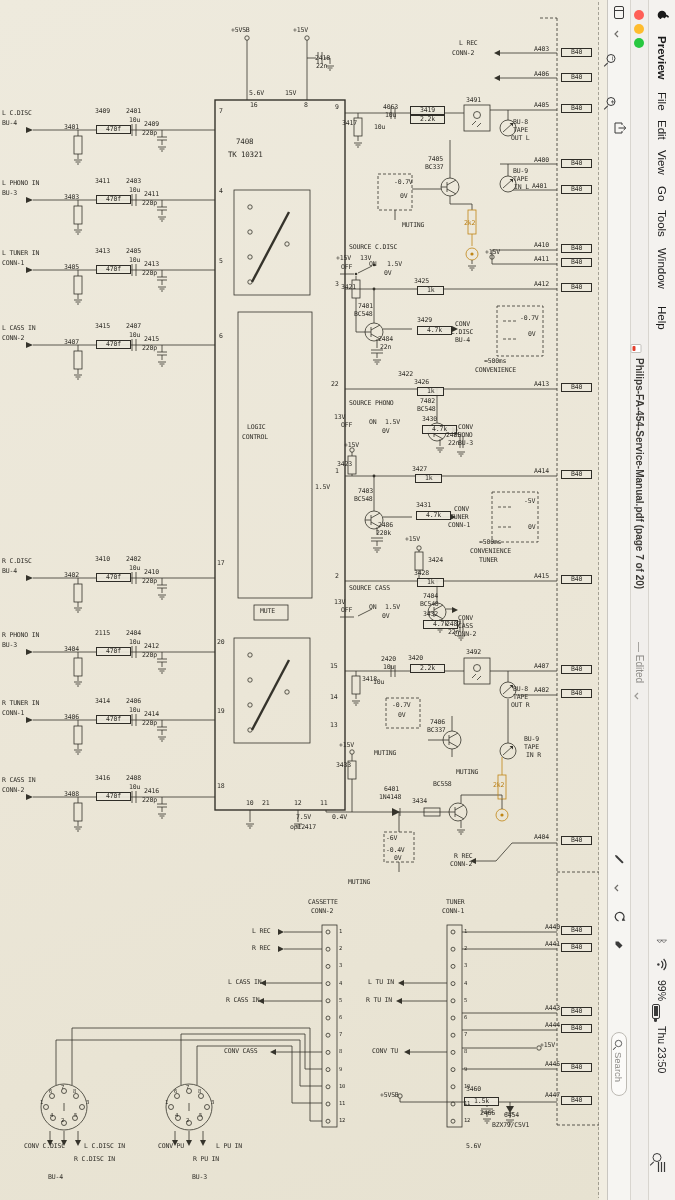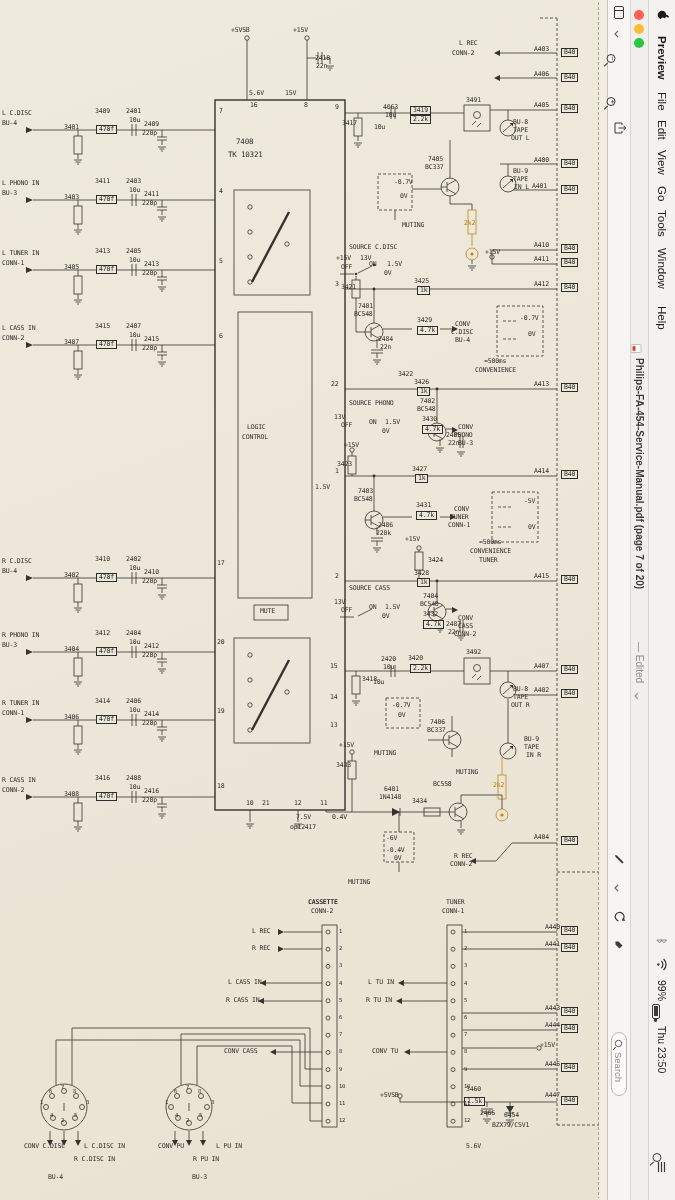--- a/index.html
+++ b/index.html
@@ -13,21 +13,21 @@
   #wires{position:absolute;left:0;top:0}
   #wires line,#wires rect,#wires circle,#wires path,#wires polyline{stroke:#35332b;stroke-width:.8;fill:none}
   #wires .f{fill:#35332b;stroke:none}
   #wires .dash{stroke-dasharray:3 2}
   #wires .th{stroke-width:2.4}
   #wires .thk{stroke-width:1.4}
   #wires .or{stroke:#c08514}
   #wires .orf{fill:#c08514;stroke:none}
   #labels span{position:absolute;font-family:"DejaVu Sans Mono",monospace;font-size:6.5px;
     line-height:1.05;color:#2f2d27;white-space:pre;letter-spacing:-.2px}
-  #labels span.b{border:1px solid #2f2d27;padding:0 2px;background:rgba(236,232,219,.92)}
+  #labels span.b{border:1px solid #2f2d27;padding:0 9px;background:rgba(236,232,219,.92)}
   #labels span.o{color:#b97d12}
   #labels span.s{font-size:5.5px}
   #labels span.L{font-size:7.5px}
 
   
   .bar{position:absolute;top:0;left:0;transform-origin:0 0}
   #toolbar-bar{width:1200px;height:23px;background:#f6f5f2;border-bottom:1px solid #c9c6c0;
     transform:translateX(630px) rotate(90deg)}
   #title-bar{width:1200px;height:18px;background:#f1efec;border-bottom:1px solid #d8d5cf;
     transform:translateX(648px) rotate(90deg)}
@@ -651,21 +651,21 @@
       <span style="left: 64px; top: 572px;">3402</span>
       <span style="left: 95px; top: 556px;">3410</span>
       <span class="b" style="left: 96px; top: 573px;">470f</span>
       <span style="left: 126px; top: 556px;">2402</span>
       <span style="left: 129px; top: 565px;">10u</span>
       <span style="left: 144px; top: 569px;">2410</span>
       <span style="left: 142px; top: 578px;">220p</span>
       <span style="left: 2px; top: 632px;">R PHONO IN</span>
       <span style="left: 2px; top: 642px;">BU-3</span>
       <span style="left: 64px; top: 646px;">3404</span>
-      <span style="left: 95px; top: 630px;">3412</span>
+      <span style="left: 95px; top: 630px;">2115</span>
       <span class="b" style="left: 96px; top: 647px;">470f</span>
       <span style="left: 126px; top: 630px;">2404</span>
       <span style="left: 129px; top: 639px;">10u</span>
       <span style="left: 144px; top: 643px;">2412</span>
       <span style="left: 142px; top: 652px;">220p</span>
       <span style="left: 2px; top: 700px;">R TUNER IN</span>
       <span style="left: 2px; top: 710px;">CONN-1</span>
       <span style="left: 64px; top: 714px;">3406</span>
       <span style="left: 95px; top: 698px;">3414</span>
       <span class="b" style="left: 96px; top: 715px;">470f</span>
@@ -675,21 +675,21 @@
       <span style="left: 142px; top: 720px;">220p</span>
       <span style="left: 2px; top: 777px;">R CASS IN</span>
       <span style="left: 2px; top: 787px;">CONN-2</span>
       <span style="left: 64px; top: 791px;">3408</span>
       <span style="left: 95px; top: 775px;">3416</span>
       <span class="b" style="left: 96px; top: 792px;">470f</span>
       <span style="left: 126px; top: 775px;">2408</span>
       <span style="left: 129px; top: 784px;">10u</span>
       <span style="left: 144px; top: 788px;">2416</span>
       <span style="left: 142px; top: 797px;">220p</span>
-      <span style="left: 308px; top: 899px; font-weight: bold;">CASSETTE</span>
+      <span style="left: 308px; top: 899px;">CASSETTE</span>
       <span style="left: 311px; top: 908px;">CONN-2</span>
       <span style="left: 446px; top: 899px;">TUNER</span>
       <span style="left: 442px; top: 908px;">CONN-1</span>
       <span style="left: 252px; top: 928px;">L REC</span>
       <span style="left: 252px; top: 945px;">R REC</span>
       <span style="left: 228px; top: 979px;">L CASS IN</span>
       <span style="left: 226px; top: 997px;">R CASS IN</span>
       <span style="left: 224px; top: 1048px;">CONV CASS</span>
       <span style="left: 368px; top: 979px;">L TU IN</span>
       <span style="left: 366px; top: 997px;">R TU IN</span>

